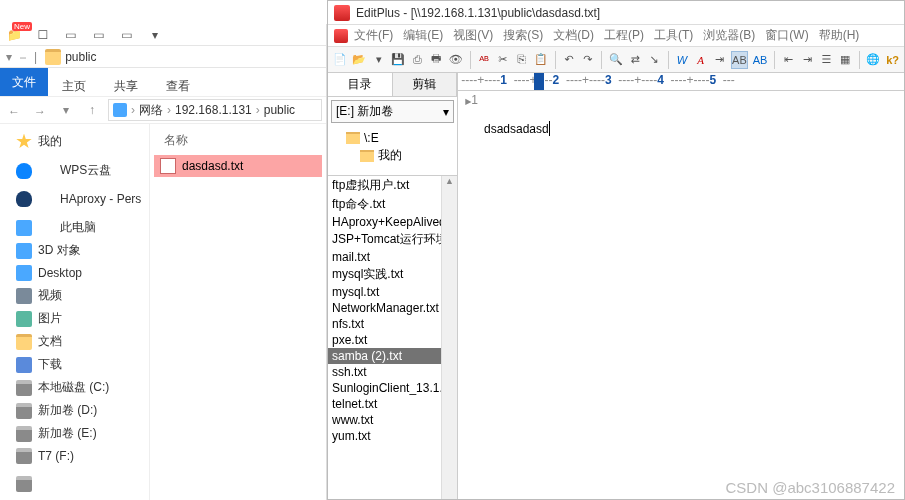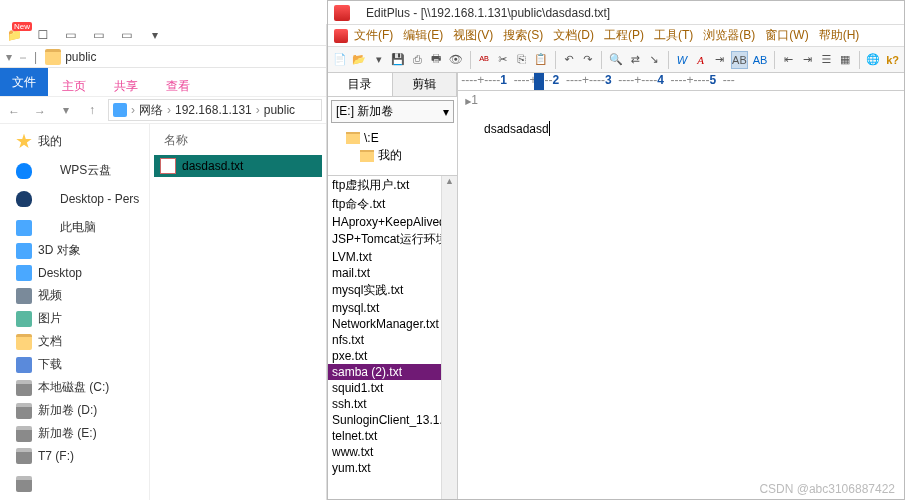--- a/index.html
+++ b/index.html
@@ -10,21 +10,21 @@
 
 
 .explorer { position: absolute; left: 0; top: 24px; width: 327px; height: 476px; background: #fff; border-right: 1px solid #ddd; }
 .exp-toolbar1 { height: 22px; border-bottom: 1px solid #e5e5e5; display: flex; align-items: center; padding: 0 6px; gap: 10px; color: #555; }
 .exp-toolbar1 .ico { width: 18px; height: 18px; display: inline-flex; align-items: center; justify-content: center; position: relative; }
 .badge-new { position: absolute; top: -4px; right: -8px; background: #ff4040; color: #fff; font-size: 8px; padding: 0 2px; border-radius: 2px; }
 .exp-pathbar { height: 22px; display: flex; align-items: center; padding: 0 6px; gap: 8px; border-bottom: 1px solid #e5e5e5; color: #888; }
 .exp-pathbar .folder-chip { display: flex; align-items: center; gap: 4px; color: #333; }
 .exp-ribbon { height: 28px; display: flex; align-items: stretch; }
 .exp-tab-file { background: #1a6fd6; color: #fff; padding: 0 12px; display: flex; align-items: center; }
-.exp-tab { padding: 0 14px; display: flex; align-items: center; color: #ec4899; margin-top: 8px; }
+.exp-tab { padding: 0 14px; display: flex; align-items: center; color: #404040; margin-top: 8px; }
 .exp-addr { height: 28px; display: flex; align-items: center; gap: 6px; padding: 0 4px; border-top: 1px solid #eee; border-bottom: 1px solid #eee; }
 .exp-addr .nav-btn { width: 20px; text-align: center; color: #888; }
 .bc { display: flex; align-items: center; gap: 2px; flex: 1; border: 1px solid #ddd; height: 22px; padding: 0 4px; }
 .bc span { color: #333; }
 .bc .sep { color: #999; padding: 0 2px; }
 .exp-body { display: flex; height: calc(100% - 100px); }
 .tree { width: 150px; border-right: 1px solid #eee; padding: 6px 2px; overflow: hidden; }
 .tree-item { display: flex; align-items: center; gap: 6px; padding: 3px 4px 3px 14px; color: #333; white-space: nowrap; }
 .tree-item.section { margin-top: 6px; gap: 28px; }
 .tree-ico { width: 16px; height: 16px; display: inline-block; }
@@ -34,60 +34,60 @@
 .ti-pc { background: #4aa8ff; border-radius: 2px; }
 .ti-drive { background: #8a8a8a; border-radius: 2px; border-top: 4px solid #bbb; }
 .ti-folder { background: #ffd47a; border-radius: 2px; border-top: 3px solid #e6b35a; }
 .ti-music { background: #5a8adb; border-radius: 2px; }
 .ti-dl { background: #5a8adb; border-radius: 2px; }
 .ti-pic { background: #5ab8a0; border-radius: 2px; }
 .ti-vid { background: #7a8a9a; border-radius: 2px; }
 .files { flex: 1; padding: 6px 4px; }
 .files-hdr { color: #666; padding: 2px 0 6px 10px; }
 .file-row { display: flex; align-items: center; gap: 6px; padding: 3px 6px; }
-.file-row.sel { background: #0f766e; }
+.file-row.sel { background: #fca5a5; }
 .file-ico { width: 16px; height: 16px; background: #fff; border: 1px solid #c66; display: inline-block; }
 
 
 .editplus { position: absolute; left: 327px; top: 0; right: 0; height: 500px; background: #fff; border: 1px solid #bbb; }
-.ep-title { height: 24px; background: #fff; display: flex; align-items: center; gap: 16px; padding: 0 6px; color: #333; border-bottom: 1px solid #ddd; }
+.ep-title { height: 24px; background: #fff; display: flex; align-items: center; gap: 6px; padding: 0 6px; color: #333; border-bottom: 1px solid #ddd; }
 .ep-title-ico { width: 16px; height: 16px; background: linear-gradient(#f55,#c22); border-radius: 2px; }
 .ep-menu { height: 22px; display: flex; align-items: center; gap: 2px; padding: 0 6px; border-bottom: 1px solid #ddd; }
-.ep-menu span { padding: 0 4px; color: #a16207; }
+.ep-menu span { padding: 0 4px; color: #737373; }
 .ep-tool { height: 26px; display: flex; align-items: center; gap: 4px; padding: 0 4px; border-bottom: 1px solid #ccc; background: #f7f7f7; overflow: hidden; flex-wrap: nowrap; }
 .ep-tool .tb { width: 18px; height: 18px; display: inline-flex; align-items: center; justify-content: center; font-size: 11px; color: #555; border: 1px solid transparent; }
 .ep-tool .grp-sep { width: 1px; height: 18px; background: #ccc; margin: 0 2px; }
 .ep-body { display: flex; height: calc(100% - 72px); }
 .ep-side { width: 130px; border-right: 1px solid #ccc; display: flex; flex-direction: column; justify-content: center; }
 .ep-side-tabs { display: flex; border-bottom: 1px solid #ccc; }
 .ep-side-tab { flex: 1; text-align: center; padding: 3px 0; background: #f0f0f0; border-right: 1px solid #ccc; }
 .ep-side-tab.active { background: #fff; font-weight: normal; }
 .drive-sel { margin: 3px; border: 1px solid #aaa; padding: 2px 4px; background: #f9f9f9; display: flex; justify-content: space-between; align-items: center; }
 .dir-tree { padding: 4px 4px 4px 18px; }
 .dir-tree .dr { display: flex; align-items: center; gap: 4px; padding: 1px 0; }
 .dir-tree .dr.in { padding-left: 14px; }
 .dir-ico { width: 14px; height: 12px; background: #ffd47a; border-top: 2px solid #e6b35a; display: inline-block; }
 .file-list { flex: 1; border-top: 1px solid #ccc; margin-top: 6px; overflow: hidden; position: relative; }
 .file-list .fl { padding: 1px 4px; white-space: nowrap; overflow: hidden; }
-.file-list .fl.sel { background: #701a75; color: #fff; }
+.file-list .fl.sel { background: #737373; color: #fff; }
 .fl-scroll { position: absolute; right: 0; top: 0; bottom: 0; width: 16px; background: #f0f0f0; border-left: 1px solid #ddd; }
 .fl-scroll::before { content: "▲"; position: absolute; top: 0; left: 3px; font-size: 9px; color: #888; }
 .editor { flex: 1; display: flex; flex-direction: column; }
 .ruler { height: 18px; background: #fff; border-bottom: 1px solid #ccc; position: relative; font-family: monospace; font-size: 11px; color: #888; white-space: nowrap; overflow: hidden; }
 .ruler .rseg { letter-spacing: 0; }
 .ruler .rn { color: #1452a5; font-weight: bold; }
 .ruler .cursor-mark { position: absolute; left: 76px; top: 0; width: 10px; height: 18px; background: #1452a5; }
 .text-area { flex: 1; display: flex; font-family: "Consolas", monospace; font-size: 13px; }
 .gutter { width: 24px; text-align: right; padding: 2px 4px 0 0; color: #888; background: #fff; }
 .gutter .gl { height: 17px; }
 .gutter .tri { font-size: 8px; color: #888; }
 .txt { flex: 1; padding: 2px 2px; position: relative; }
 .txt-line { height: 17px; margin-top: 28px; }
 .caret { display: inline-block; width: 1px; height: 15px; background: #000; vertical-align: text-bottom; }
-.watermark { position: absolute; right: 10px; bottom: 4px; color: #bbb; font-size: 12px; }
+.watermark { position: absolute; right: 10px; bottom: 4px; color: #bbb; font-size: 15px; }
 </style>
 </head>
 <body>
 
 <div class="top-counter">10/100</div>
 <div class="top-orange-pill">...</div>
 <div class="top-red-pill">...</div>
 
 <div class="explorer">
   <div class="exp-toolbar1">
@@ -133,21 +133,21 @@
       <div class="tree-item">
           <span class="tree-ico ti-star"></span>
           <span>我的</span>
         </div>
       <div class="tree-item section">
           <span class="tree-ico ti-cloud-blue"></span>
           <span>WPS云盘</span>
         </div>
       <div class="tree-item section">
           <span class="tree-ico ti-cloud-dark"></span>
-          <span>Desktop - Pers</span>
+          <span>HAproxy - Pers</span>
         </div>
       <div class="tree-item section">
           <span class="tree-ico ti-pc"></span>
           <span>此电脑</span>
         </div>
       <div class="tree-item">
           <span class="tree-ico ti-pc"></span>
           <span>3D 对象</span>
         </div>
       <div class="tree-item">
@@ -271,29 +271,27 @@
         <div class="dr in">
             <span class="dir-ico"></span>
             <span>我的</span>
           </div>
       </div>
       <div class="file-list" id="fl">
           <div class="fl">ftp虚拟用户.txt</div>
           <div class="fl">ftp命令.txt</div>
           <div class="fl">HAproxy+KeepAlived</div>
           <div class="fl">JSP+Tomcat运行环境</div>
-          <div class="fl">LVM.txt</div>
           <div class="fl">mail.txt</div>
           <div class="fl">mysql实践.txt</div>
           <div class="fl">mysql.txt</div>
           <div class="fl">NetworkManager.txt</div>
           <div class="fl">nfs.txt</div>
           <div class="fl">pxe.txt</div>
           <div class="fl sel">samba (2).txt</div>
-          <div class="fl">squid1.txt</div>
           <div class="fl">ssh.txt</div>
           <div class="fl">SunloginClient_13.1.0</div>
           <div class="fl">telnet.txt</div>
           <div class="fl">www.txt</div>
           <div class="fl">yum.txt</div>
           <div class="fl-scroll"></div>
         </div>
     </div>
     <div class="editor">
       <div class="ruler">

